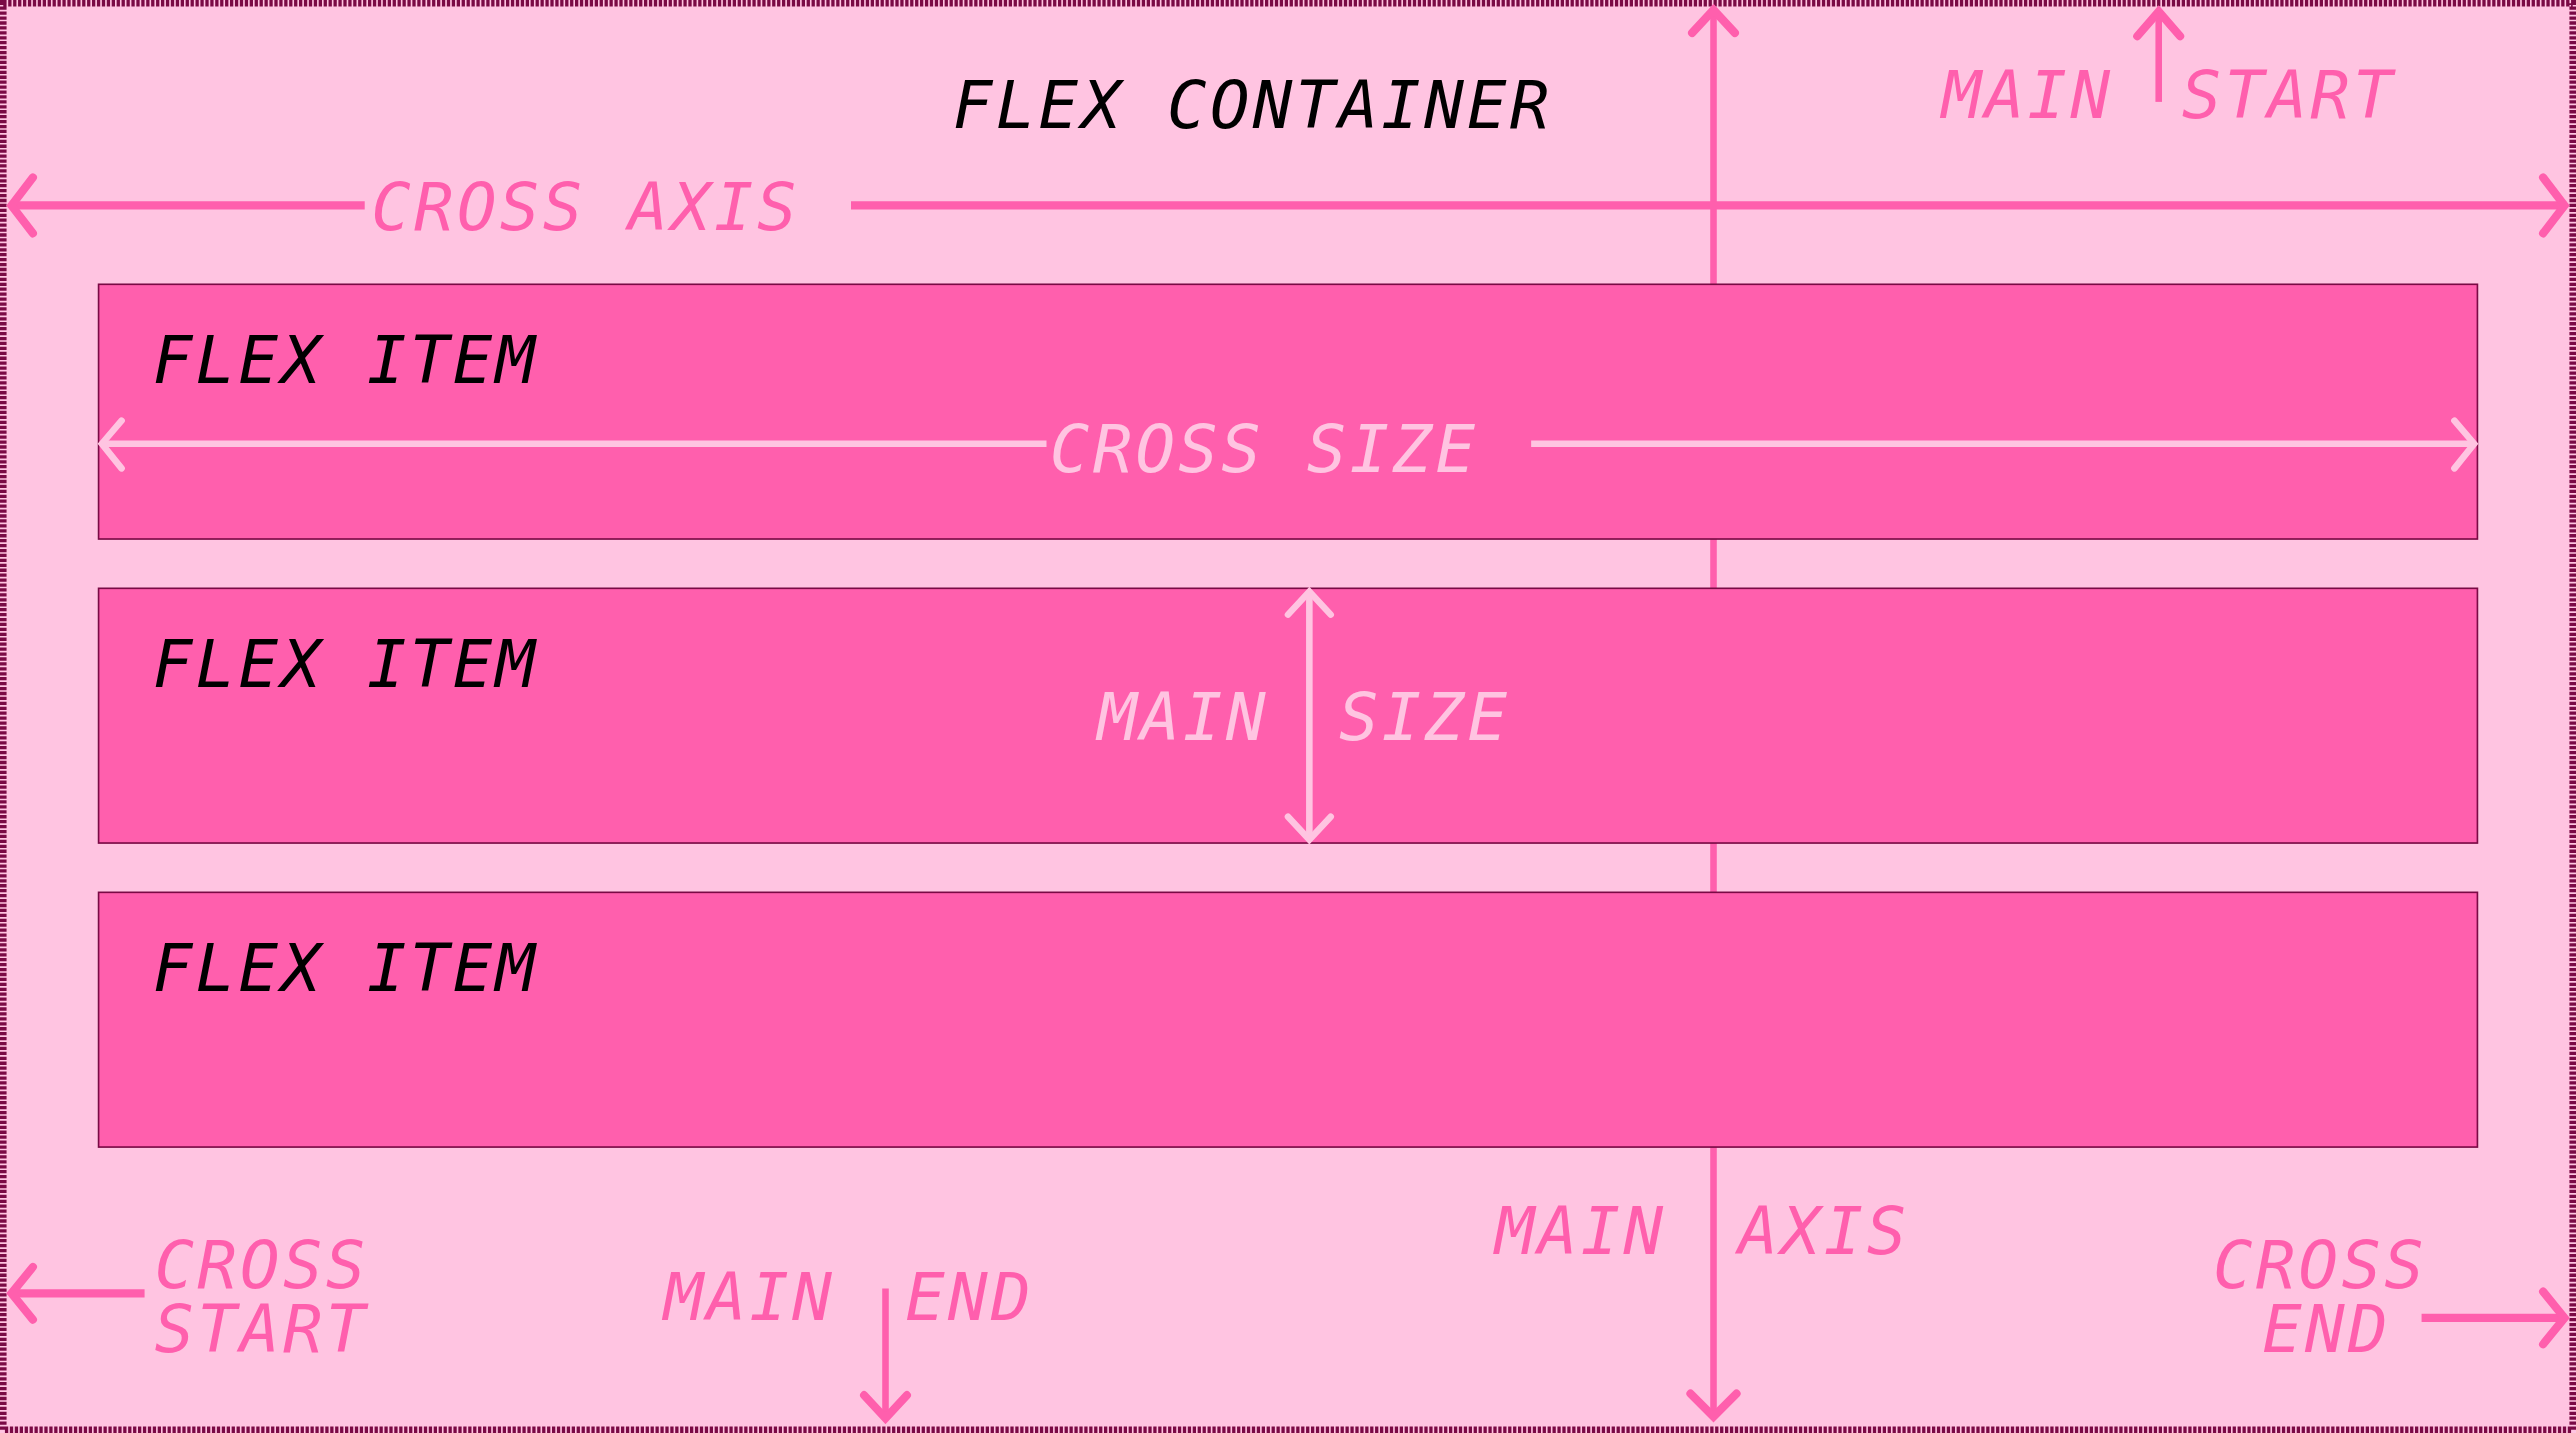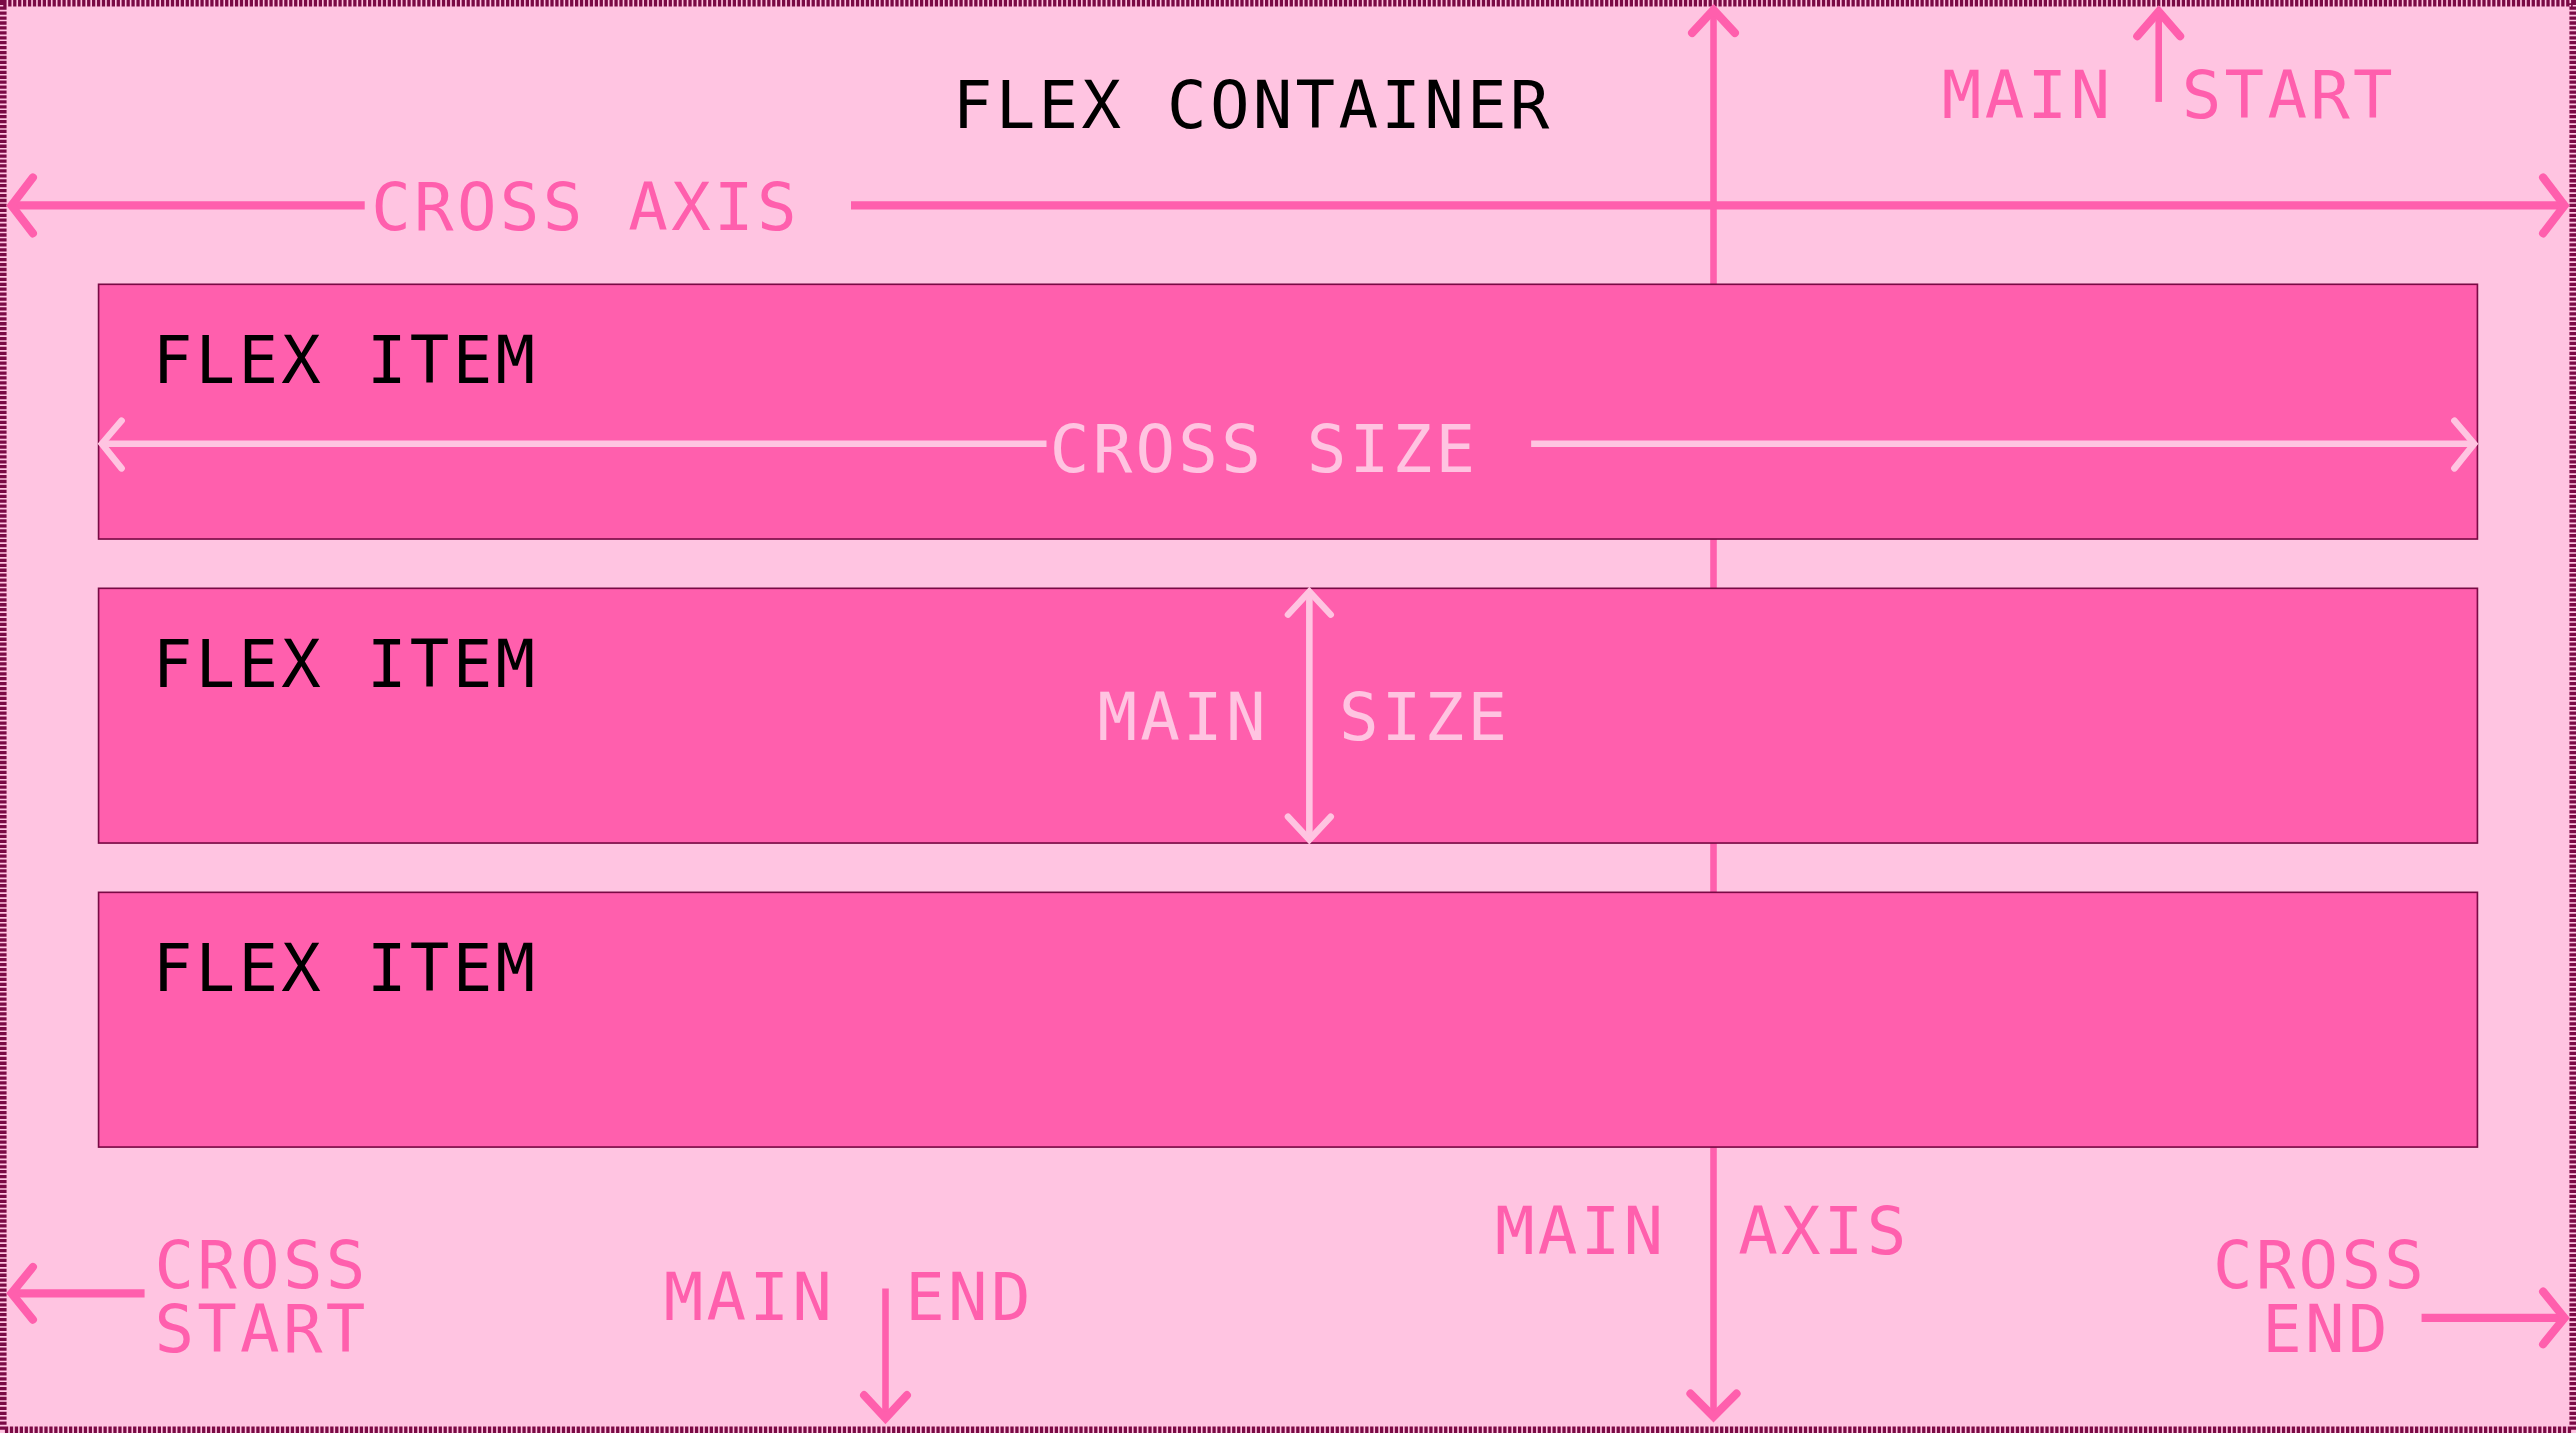--- a/index.html
+++ b/index.html
@@ -1,17 +1,17 @@
 <!DOCTYPE html>
 <html style="font-size:10.8px"><head>
 <meta charset="utf-8">
 <style>
   html, body { margin:0; padding:0; }
   body { width:2576px; height:1433px; overflow:hidden; background:#FFC4E1; }
-  #stage { position:relative; width:2576px; height:1242px; }
+  #stage { position:relative; width:2576px; height:1242px;font-style:italic; }
   #diagram { position:absolute; left:0; top:0; width:2576px; height:1433px; }
   text { font-family: "DejaVu Sans Mono", "Liberation Mono", monospace; letter-spacing:2px; }
 </style>
 </head>
 <body>
 
 <div id="stage">
 <svg id="diagram" viewBox="0 0 1568 872" preserveAspectRatio="none" xmlns="http://www.w3.org/2000/svg">
 
   <rect x="2" y="2" width="1564" height="868" fill="#FFC4E1" stroke="#7A0A45" stroke-width="4" stroke-dasharray="2 1"></rect>

